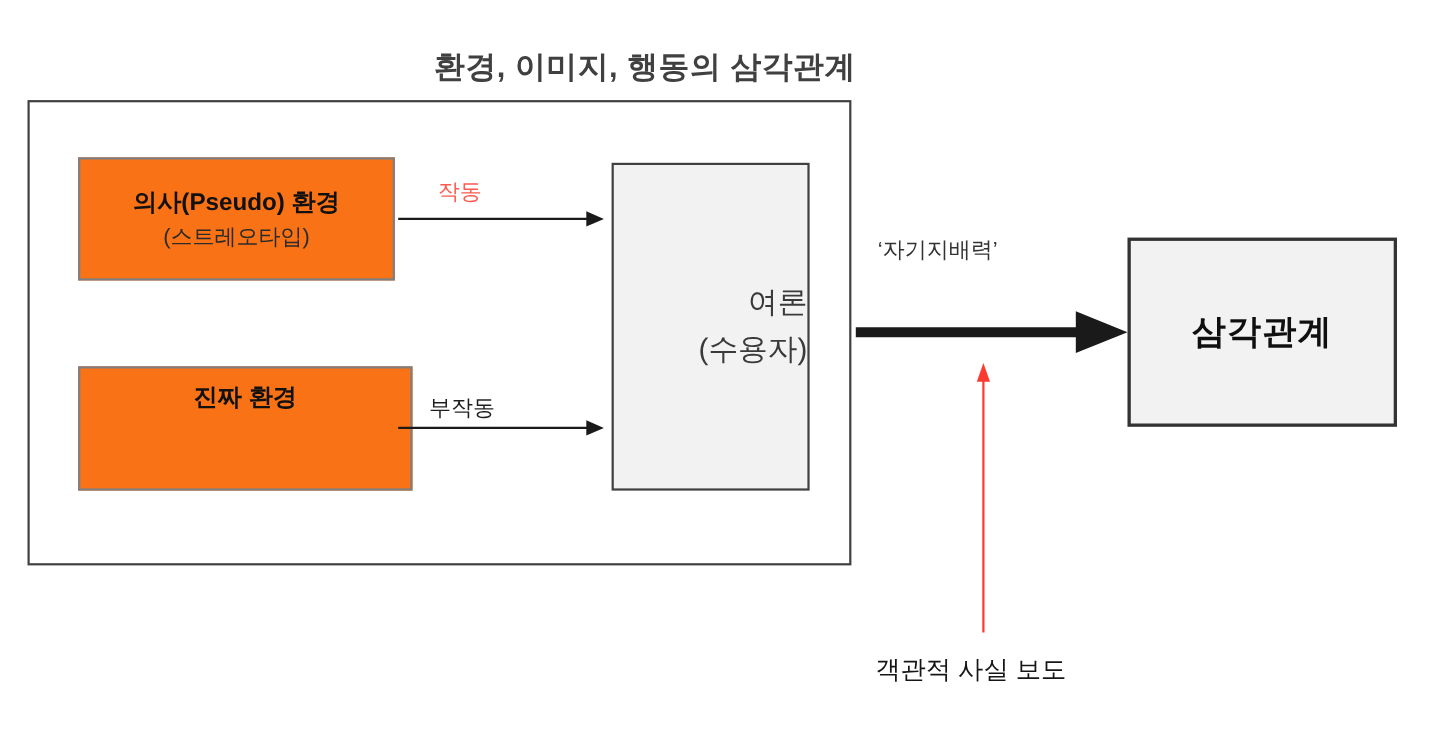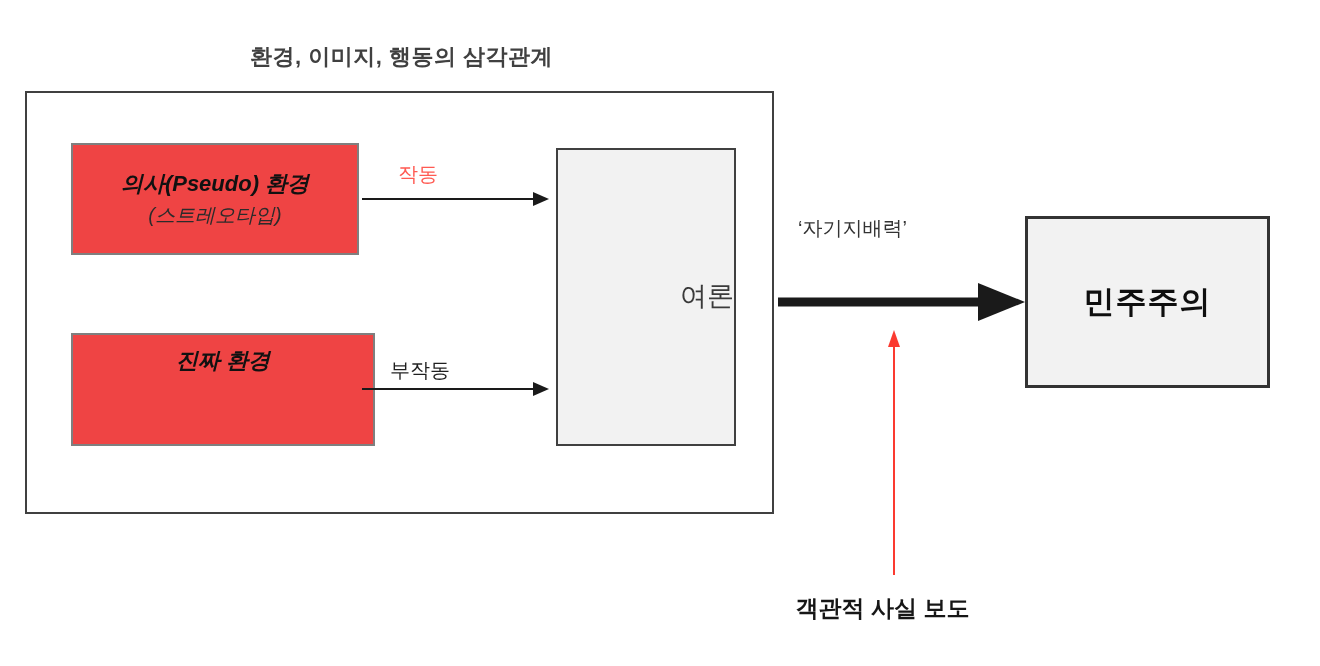--- a/index.html
+++ b/index.html
@@ -13,44 +13,43 @@
     width: 1320px;
     height: 666px;
     background: #ffffff;
     overflow: hidden;
     color: #1a1a1a;
   }
   .abs { position: absolute; }
 
   .diagram-title {
     left: 25px; top: 42px; width: 753px;
-    text-align: center;
-    font-size: 22px;
+    text-align: right;
+    font-size: 28px;
     font-weight: 700;
     color: #404040;
     letter-spacing: 0.5px;
   }
 
   .outer-box {
     left: 25px; top: 91px;
     width: 749px; height: 423px;
     border: 2px solid var(--border-dark, #404040);
     background: #ffffff;
     box-sizing: border-box;
   }
 
   .white-box {
     border: 2px solid #7f7f7f;
-    background: #ef4444;
+    background: #f97316;
     box-sizing: border-box;
     display: flex;
     flex-direction: column;
     align-items: center;
     text-align: left;
-    font-style: italic;
   }
   .pseudo-box {
     left: 71px; top: 143px;
     width: 288px; height: 112px;
     justify-content: center;
     gap: 3px;
   }
   .pseudo-box .line1 {
     font-size: 22px;
     font-weight: 700;
@@ -118,21 +117,21 @@
     left: 798px; top: 214px; width: 200px;
     color: #333333;
     font-size: 20px;
     line-height: 1.45;
     text-align: left;
   }
   .label-objective {
     left: 775px; top: 593px; width: 215px;
     text-align: center;
     font-size: 23px;
-    font-weight: 700;
+    font-weight: 400;
     color: #161616;
   }
 
   .arrows-layer {
     position: absolute;
     left: 0; top: 0;
     width: 1320px; height: 666px;
     pointer-events: none;
   }
   .arrow-black-stroke { stroke: #1a1a1a; }
@@ -153,24 +152,25 @@
     <div class="line1">의사(Pseudo) 환경</div>
     <div class="line2">(스트레오타입)</div>
   </div>
 
   <div class="abs white-box real-box">
     <div class="line1">진짜 환경</div>
   </div>
 
   <div class="abs gray-box opinion-box">
     <div>여론</div>
+    <div>(수용자)</div>
   </div>
 
   <div class="abs gray-box democracy-box">
-    <div>민주주의</div>
+    <div>삼각관계</div>
   </div>
 
   <svg class="arrows-layer" viewBox="0 0 1320 666" xmlns="http://www.w3.org/2000/svg" aria-hidden="true">
 
     <g>
       <line class="arrow-black-stroke" x1="362" y1="199" x2="535" y2="199" stroke-width="2"></line>
       <polygon class="arrow-black-fill" points="549,199 533,192 533,206"></polygon>
     </g>
 
     <g>

